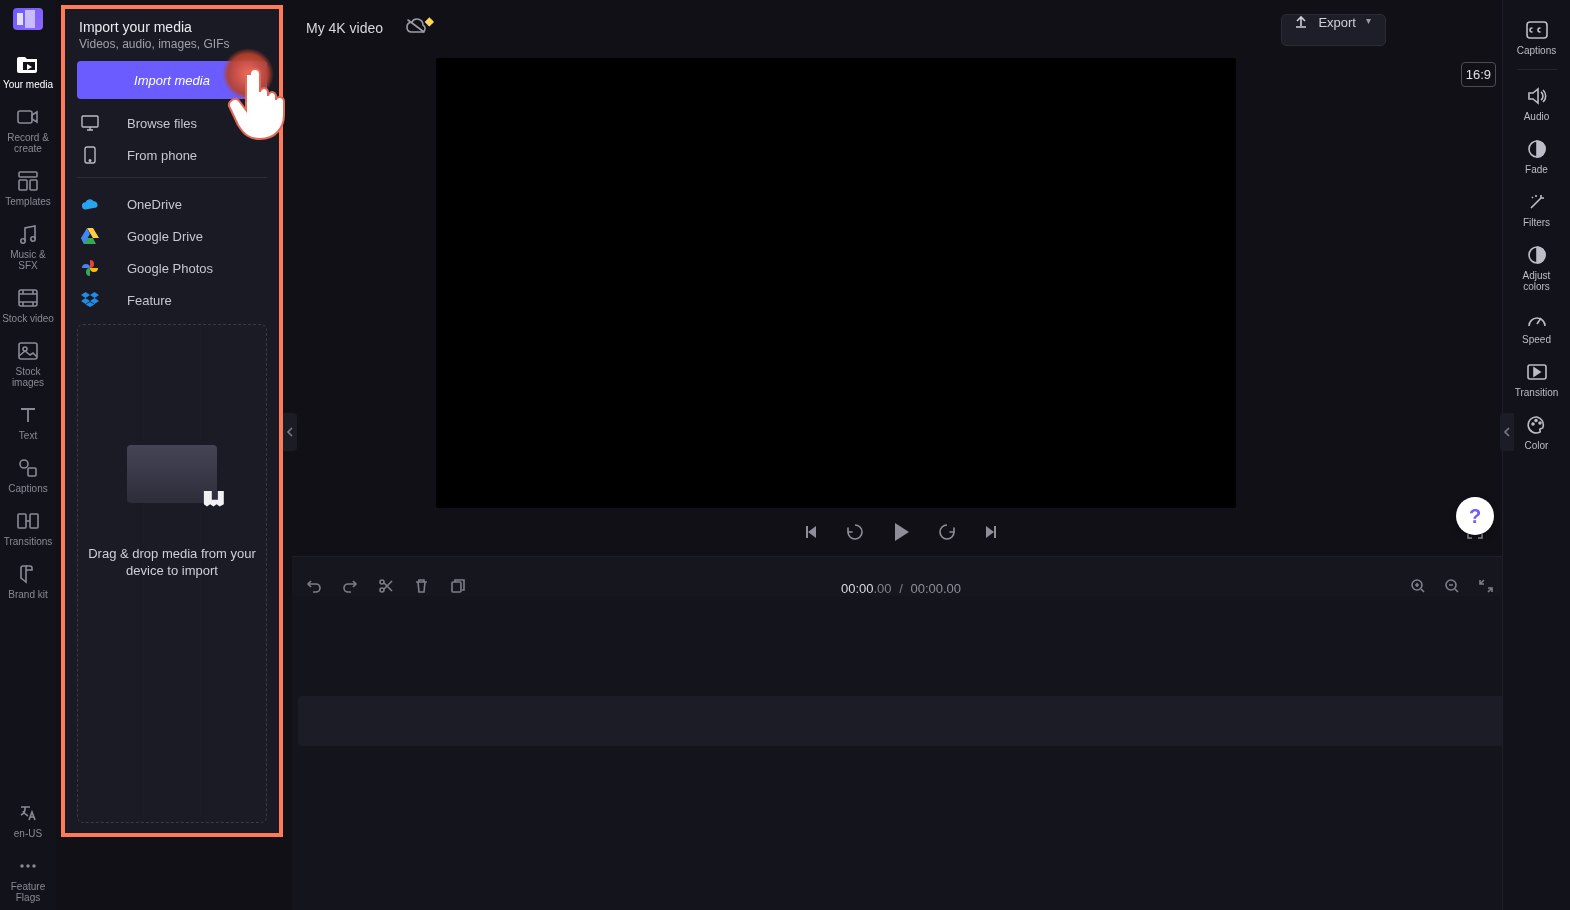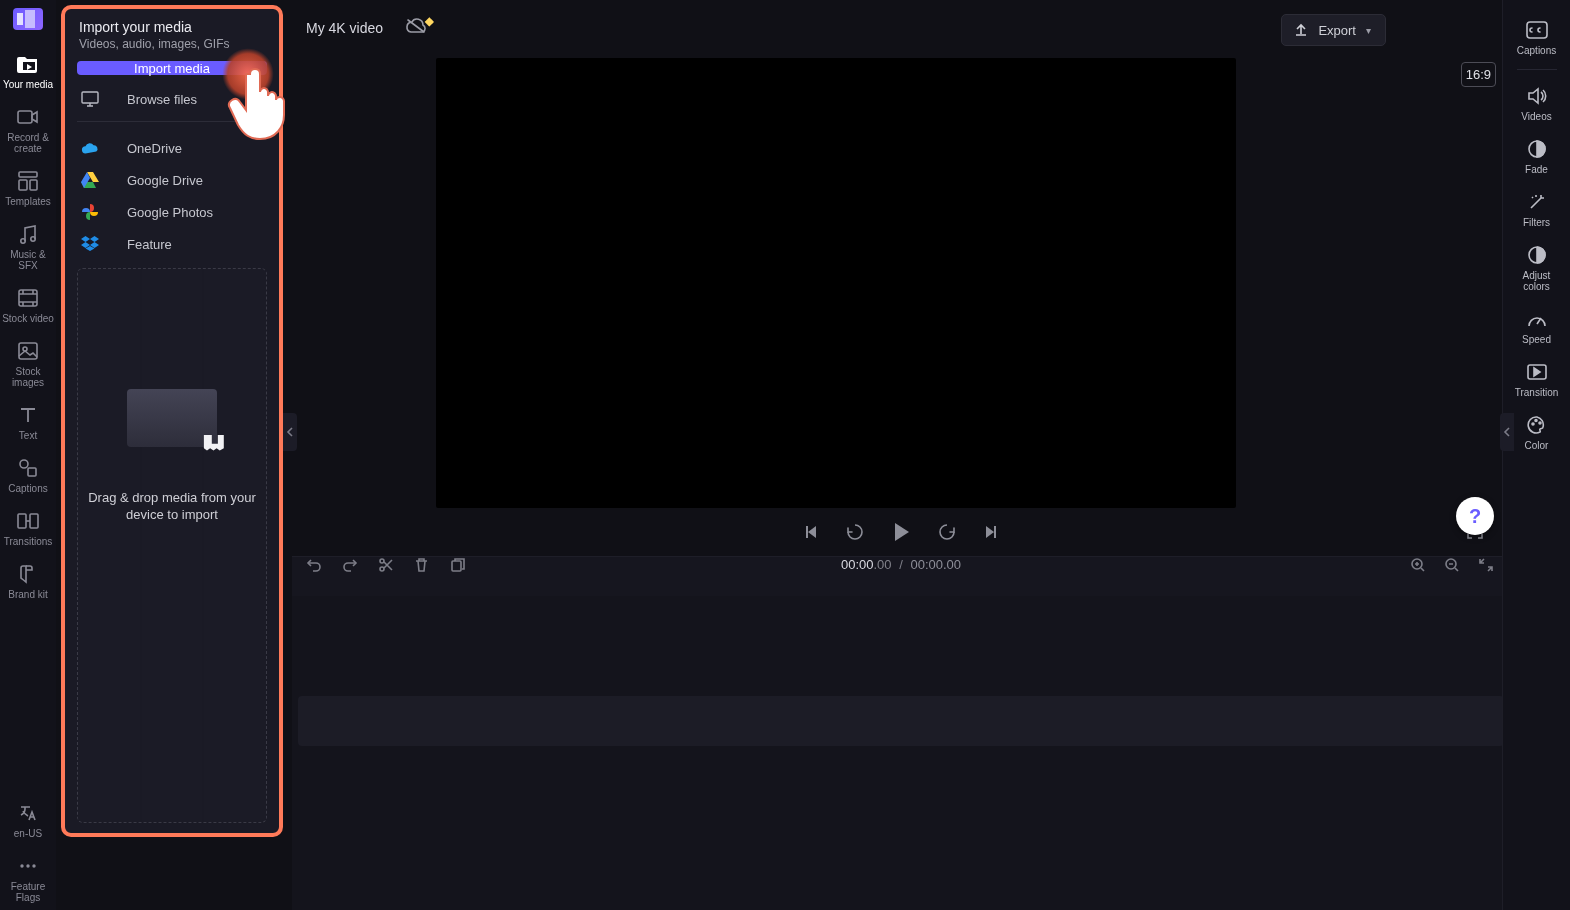--- a/index.html
+++ b/index.html
@@ -10,64 +10,64 @@
 .rail-left .logo { width:30px; height:22px; border-radius:4px; background:linear-gradient(135deg,#6c5bff 0%,#8f66ff 100%); margin-bottom:14px; position:relative; }
 .rail-left .logo::before { content:""; position:absolute; left:4px;top:5px;width:6px;height:12px;background:#e3e0ff; }
 .rail-left .logo::after  { content:""; position:absolute; left:12px;top:2px;width:10px;height:18px;background:#c6bcff; }
 .rail-item { width:56px; display:flex; flex-direction:column; align-items:center; justify-content:center; padding:9px 0 7px; cursor:pointer; color:#8a8a96; }
 .rail-item.active { color:#ffffff; }
 .rail-item .ico { width:22px; height:22px; display:flex; align-items:center; justify-content:center; }
 .rail-item .lbl { font-size:10px; line-height:11px; margin-top:4px; text-align:center; white-space:pre-line; }
 .rail-left .spacer { flex:1; }
 
 
-.panel { position:absolute; left:61px; top:5px; width:222px; height:832px; background:#1a1a25; border-radius:10px; border:4px solid #ff7a59; padding:10px 10px 10px; display:flex; flex-direction:column; z-index:20; }
+.panel { position:absolute; left:61px; top:5px; width:222px; height:832px; background:#1a1a25; border-radius:0; border:4px solid #ff7a59; padding:10px 10px 10px; display:flex; flex-direction:column; z-index:20; }
 .panel-title { color:#eaeaf0; font-size:14px; font-weight:500; padding:0 4px; }
 .panel-sub   { color:#9fa0aa; font-size:12px; padding:2px 4px 10px; }
-.btn-import  { height:14px; border:none; border-radius:4px; background:#6a5cff; color:#fff; font-size:13px; cursor:pointer; display:flex; align-items:center; justify-content:center; margin:0 2px 4px; }
+.btn-import  { height:38px; border:none; border-radius:4px; background:#6a5cff; color:#fff; font-size:13px; cursor:pointer; display:flex; align-items:center; justify-content:center; margin:0 2px 4px;font-style:italic; }
 .src-list { display:flex; flex-direction:column; margin-top:4px; }
 .src-item { height:32px; display:flex; align-items:center; gap:28px; padding:0 6px; color:#c6c7cf; font-size:13px; cursor:pointer; border-radius:4px; }
 .src-ico { width:18px; height:18px; display:flex; align-items:center; justify-content:center; }
 .src-divider { height:1px; background:#2c2c38; margin:6px 2px; }
 .drop-zone { flex:1; margin:8px 2px 0; border:1px dashed #3a3a46; border-radius:6px; display:flex; flex-direction:column; align-items:center; justify-content:flex-start; padding-top:120px; position:relative; overflow:hidden; }
 .drop-zone::before { content:""; position:absolute; inset:0; background:
   linear-gradient(90deg,#1d1d28 0 33%,#23233000 33% 34%,#1d1d28 34% 66%,#23233000 66% 67%,#1d1d28 67% 100%) 0 0/100% 60px repeat-y;
   opacity:.4; pointer-events:none; }
 .drop-thumb { width:90px; height:58px; border-radius:4px; background:linear-gradient(180deg,#444455 0%,#2d2d3a 100%); position:relative; z-index:1; }
 .drop-thumb::after { content:""; position:absolute; right:-8px; bottom:-10px; width:24px; height:22px; background:#f1f1f4; border-radius:0 0 6px 6px; clip-path:polygon(20% 0,45% 0,45% 40%,70% 40%,70% 0,95% 0,95% 60%,78% 70%,65% 60%,52% 70%,38% 60%,25% 70%,12% 60%,12% 0); }
 .drop-text { position:relative; z-index:1; margin-top:42px; color:#cfcfd6; font-size:13px; text-align:center; line-height:17px; padding:0 10px; }
 
 .collapse-handle { position:absolute; left:283px; top:413px; width:14px; height:38px; background:#1c1c27; border-radius:0 4px 4px 0; display:flex; align-items:center; justify-content:center; color:#7c7c88; font-size:11px; cursor:pointer; z-index:19; }
 
 
 .topbar { position:absolute; left:292px; top:0; right:176px; height:56px; display:flex; align-items:center; gap:22px; padding:0 14px; }
 .title { color:#d8d8e0; font-size:14px; }
 .cloud { position:relative; width:22px; height:22px; color:#9b9ca6; }
 .cloud .badge { position:absolute; top:-3px; right:-7px; color:#ffd761; font-size:12px; }
-.export { position:absolute; right:184px; top:14px; height:32px; padding:0 14px 0 12px; background:#1e1e28; border:1px solid #2c2c36; color:#cfd0d7; border-radius:5px; display:flex; align-items:center; gap:10px; font-size:13px; cursor:pointer; }
+.export { position:absolute; right:184px; top:14px; height:32px; padding:0 14px 0 12px; background:#1e1e28; border:1px solid #2c2c36; color:#cfd0d7; border-radius:5px; display:flex; align-items:flex-start; gap:10px; font-size:13px; cursor:pointer; }
 .export .chev { font-size:10px; color:#9b9ca6; }
 
 
 .rail-right { position:absolute; right:0; top:0; width:68px; height:100%; background:#12121a; border-left:1px solid #1e1e28; display:flex; flex-direction:column; align-items:center; padding-top:10px; }
 .rail-right .rail-item { color:#bcbdc6; }
 .right-sep { width:40px; height:1px; background:#262632; margin:6px 0 6px; }
 .rail-right .rail-item .lbl { font-size:10px; }
 .collapse-right { position:absolute; right:56px; top:413px; width:14px; height:38px; background:#1c1c27; border-radius:4px 0 0 4px; display:flex; align-items:center; justify-content:center; color:#7c7c88; font-size:11px; z-index:5; cursor:pointer; }
 
 
 .stage { position:absolute; left:292px; right:60px; top:56px; height:498px; }
 .canvas { position:absolute; left:144px; top:2px; width:800px; height:450px; background:#000; border-radius:2px; }
 .aspect { position:absolute; right:14px; top:6px; padding:4px 4px; border:1px solid #4c4c56; color:#dfe0e6; font-size:13px; border-radius:4px; cursor:pointer; }
 .transport { position:absolute; left:0; right:0; bottom:0; height:44px; display:flex; align-items:center; justify-content:center; gap:22px; }
 .tbtn { width:22px; height:22px; color:#8d8e98; display:flex; align-items:center; justify-content:center; cursor:pointer; }
 .tbtn.play { width:26px; height:26px; }
 .fullscr { position:absolute; right:22px; bottom:10px; width:22px; height:22px; color:#8d8e98; cursor:pointer; }
 
 
-.toolstrip { position:absolute; left:292px; right:60px; top:556px; height:40px; background:#16161f; border-top:1px solid #1e1e28; display:flex; align-items:flex-start; padding:0 14px; gap:18px; }
+.toolstrip { position:absolute; left:292px; right:60px; top:556px; height:40px; background:#16161f; border-top:1px solid #1e1e28; display:flex; align-items:flex-end; padding:0 14px; gap:18px; }
 .toolstrip .tbtn2 { width:18px; height:18px; color:#7d7e88; cursor:pointer; }
 .time-readout { position:absolute; left:50%; transform:translateX(-50%); font-size:13px; font-variant-numeric:tabular-nums; }
 .time-readout .cur { color:#d9d9e0; }
 .time-readout .cur .ms { color:#808189; }
 .time-readout .sep { color:#7d7e88; padding:0 4px; }
 .time-readout .tot { color:#8d8e98; }
 .toolstrip .right-tools { margin-left:auto; display:flex; gap:16px; }
 
 .timeline { position:absolute; left:292px; right:60px; top:596px; bottom:0; background:#14141c; }
 .timeline .track { position:absolute; left:6px; right:6px; top:100px; height:50px; background:#1c1c26; border-radius:4px; }
@@ -219,20 +219,29 @@
 
   <div class="src-list">
     <div class="src-item">
       <span class="src-ico">
           <svg width="18" height="16" viewBox="0 0 18 16" fill="none" stroke="#b9bac3" stroke-width="1.4">
             <rect x="1" y="1" width="16" height="11" rx="1"></rect>
             <path d="M6 15h6M9 12v3"></path>
           </svg>
         </span>
       <span>Browse files</span>
+    </div>
+    <div class="src-item">
+      <span class="src-ico">
+          <svg width="14" height="18" viewBox="0 0 14 18" fill="none" stroke="#b9bac3" stroke-width="1.4">
+            <rect x="2" y="1" width="10" height="16" rx="2"></rect>
+            <circle cx="7" cy="14.5" r=".8" fill="#b9bac3"></circle>
+          </svg>
+        </span>
+      <span>From phone</span>
     </div>
   </div>
 
   <div class="src-divider"></div>
 
   <div class="src-list">
     <div class="src-item">
       <span class="src-ico">
           <svg width="20" height="14" viewBox="0 0 20 14">
             <path d="M5 13a4 4 0 0 1 0-8 5 5 0 0 1 9-1 4 4 0 0 1 3 7z" fill="#2aa3ef"></path>
@@ -417,21 +426,21 @@
     <span class="lbl">Captions</span>
   </div>
   <div class="right-sep"></div>
   <div class="rail-item">
     <span class="ico">
         <svg width="20" height="18" viewBox="0 0 20 18" fill="none" stroke="currentColor" stroke-width="1.6">
           <path d="M2 6v6h4l5 4V2L6 6z"></path>
           <path d="M14 5a5 5 0 0 1 0 8M16 3a8 8 0 0 1 0 12"></path>
         </svg>
       </span>
-    <span class="lbl">Videos</span>
+    <span class="lbl">Audio</span>
   </div>
   <div class="rail-item">
     <span class="ico">
         <svg width="20" height="20" viewBox="0 0 20 20" fill="none" stroke="currentColor" stroke-width="1.6">
           <circle cx="10" cy="10" r="8"></circle>
           <path d="M10 2a8 8 0 0 1 0 16z" fill="currentColor"></path>
         </svg>
       </span>
     <span class="lbl">Fade</span>
   </div>

